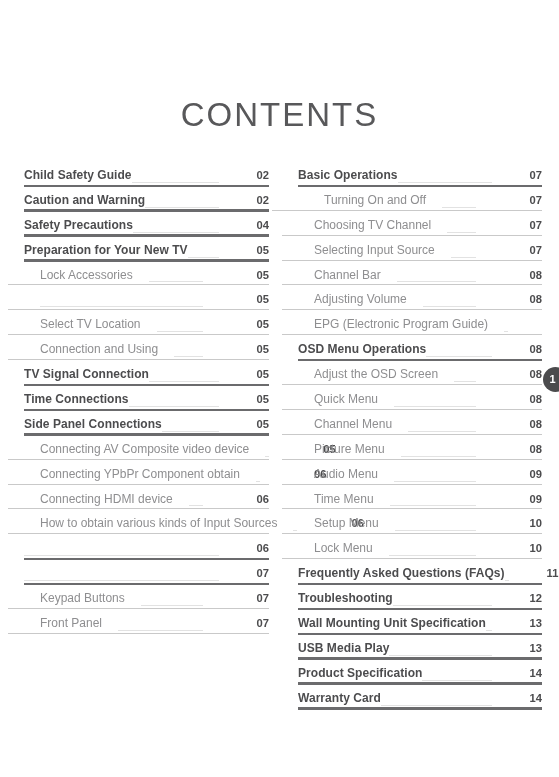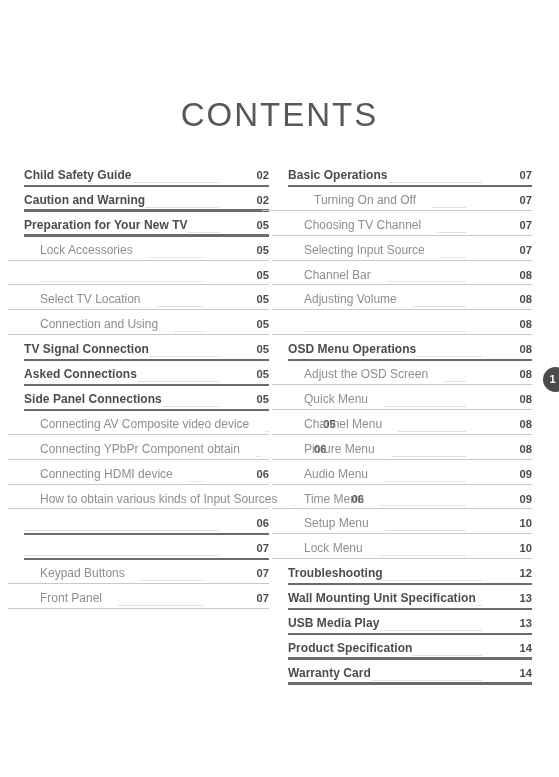--- a/index.html
+++ b/index.html
@@ -38,21 +38,21 @@
     color: #58585a;
     white-space: nowrap;
   }
 
   
   .toc-col {
     position: absolute;
     top: 166px;
   }
   .toc-col.left  { left: 24px;  width: 245px; }
-  .toc-col.right { left: 288px; width: 244px; }
+  .toc-col.right { left: 298px; width: 244px; }
 
   
   .toc-row {
     position: relative;
     height: 24.9px;
     display: flex;
     align-items: flex-start;
     box-sizing: border-box;
   }
 
@@ -167,20 +167,25 @@
         <span class="label">Child Safety Guide</span>
         <span class="leader"></span>
         <span class="pageno">02</span>
       </div>
       <div class="toc-row lv1">
         <span class="label">Caution and Warning</span>
         <span class="leader"></span>
         <span class="pageno">02</span>
       </div>
       <div class="toc-row lv1">
+        <span class="label">Safety Precautions</span>
+        <span class="leader"></span>
+        <span class="pageno">04</span>
+      </div>
+      <div class="toc-row lv1">
         <span class="label">Preparation for Your New TV</span>
         <span class="leader"></span>
         <span class="pageno">05</span>
       </div>
       <div class="toc-row lv2">
         <span class="label">Lock Accessories</span>
         <span class="leader"></span>
         <span class="pageno">05</span>
       </div>
       <div class="toc-row lv2">
@@ -196,21 +201,21 @@
         <span class="label">Connection and Using</span>
         <span class="leader"></span>
         <span class="pageno">05</span>
       </div>
       <div class="toc-row lv1">
         <span class="label">TV Signal Connection</span>
         <span class="leader"></span>
         <span class="pageno">05</span>
       </div>
       <div class="toc-row lv1">
-        <span class="label">Asked Connections</span>
+        <span class="label">Time Connections</span>
         <span class="leader"></span>
         <span class="pageno">05</span>
       </div>
       <div class="toc-row lv1">
         <span class="label">Side Panel Connections</span>
         <span class="leader"></span>
         <span class="pageno">05</span>
       </div>
       <div class="toc-row lv2">
         <span class="label">Connecting AV Composite video device</span>
@@ -277,20 +282,21 @@
         <span class="label">Channel Bar</span>
         <span class="leader"></span>
         <span class="pageno">08</span>
       </div>
       <div class="toc-row lv2">
         <span class="label">Adjusting Volume</span>
         <span class="leader"></span>
         <span class="pageno">08</span>
       </div>
       <div class="toc-row lv2">
+        <span class="label">EPG (Electronic Program Guide)</span>
         <span class="leader"></span>
         <span class="pageno">08</span>
       </div>
       <div class="toc-row lv1">
         <span class="label">OSD Menu Operations</span>
         <span class="leader"></span>
         <span class="pageno">08</span>
       </div>
       <div class="toc-row lv2">
         <span class="label">Adjust the OSD Screen</span>
@@ -326,20 +332,25 @@
         <span class="label">Setup Menu</span>
         <span class="leader"></span>
         <span class="pageno">10</span>
       </div>
       <div class="toc-row lv2">
         <span class="label">Lock Menu</span>
         <span class="leader"></span>
         <span class="pageno">10</span>
       </div>
       <div class="toc-row lv1">
+        <span class="label">Frequently Asked Questions (FAQs)</span>
+        <span class="leader"></span>
+        <span class="pageno">11</span>
+      </div>
+      <div class="toc-row lv1">
         <span class="label">Troubleshooting</span>
         <span class="leader"></span>
         <span class="pageno">12</span>
       </div>
       <div class="toc-row lv1">
         <span class="label">Wall Mounting Unit Specification</span>
         <span class="leader"></span>
         <span class="pageno">13</span>
       </div>
       <div class="toc-row lv1">

